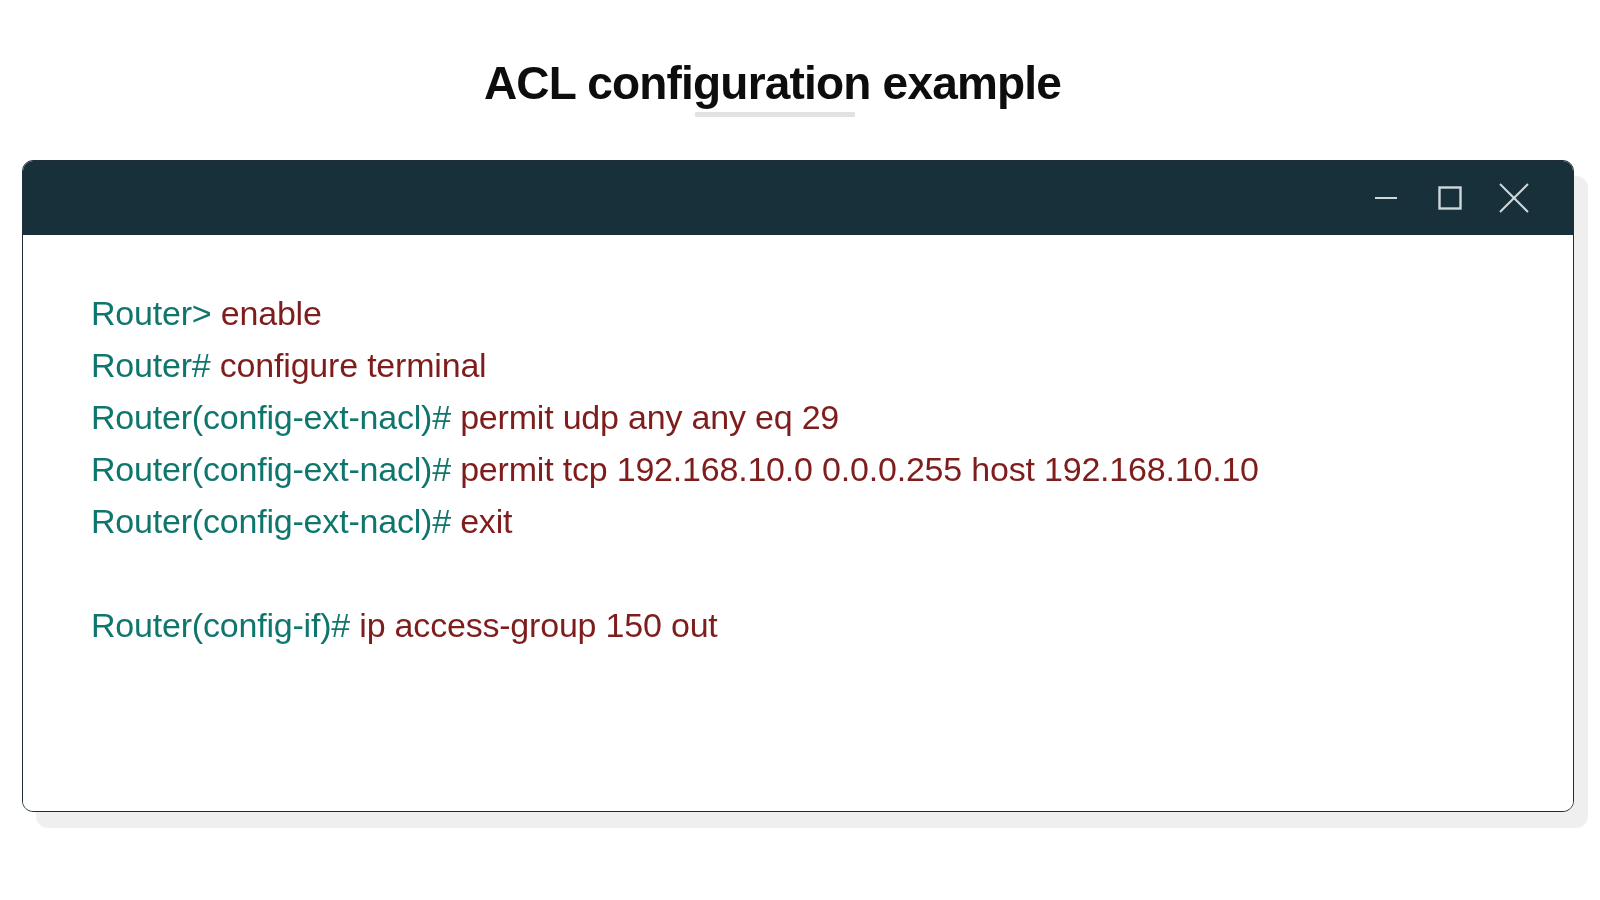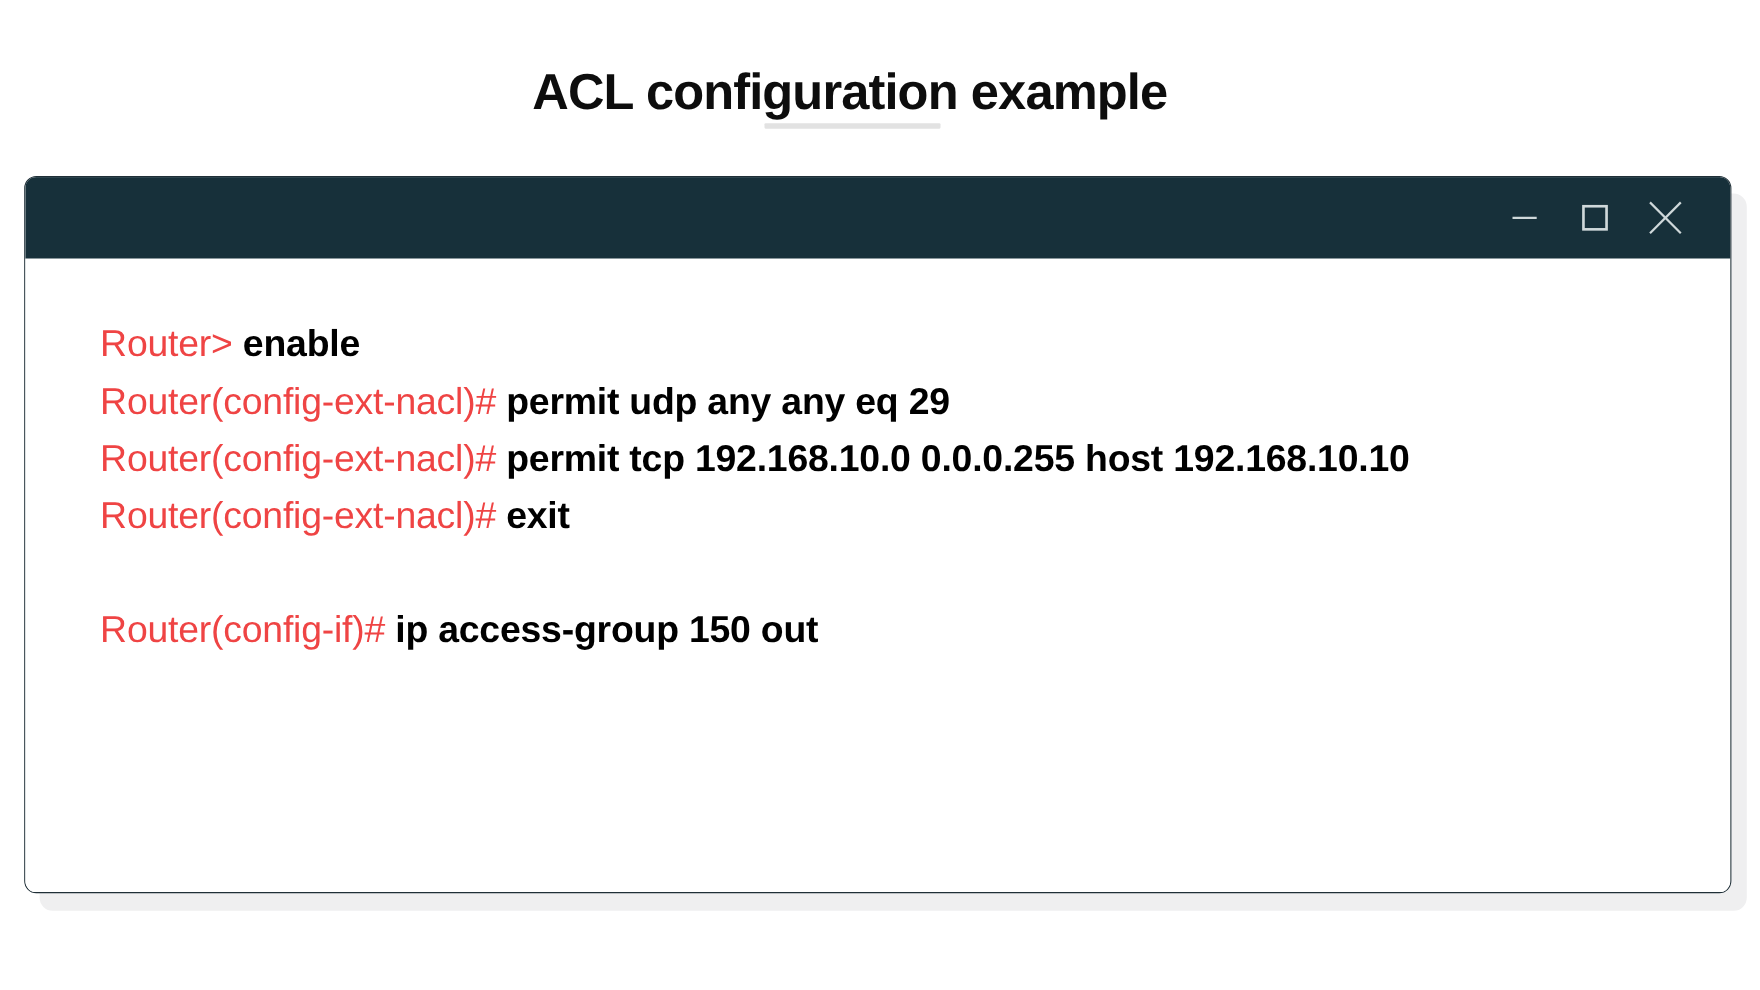--- a/index.html
+++ b/index.html
@@ -103,22 +103,22 @@
   .term-line {
     font-family: "Liberation Sans", sans-serif;
     font-size: 34px;
     line-height: 52px;
     white-space: pre;
     color: #0d0d0d;
     letter-spacing: -0.2px;
     height: 52px;
   }
 
-  .term-line .prompt { color: #ef4444; }
-  .term-line .cmd { color: #000000; font-weight: bold; }
+  .term-line .prompt { color: #0f766e; }
+  .term-line .cmd { color: #7f1d1d; }
   .term-line.blank { height: 52px; }
 </style>
 </head>
 <body>
 
 <div class="page">
 
   <h1 class="page-title">ACL configuration example</h1>
 
   <div class="title-divider"></div>
@@ -146,20 +146,21 @@
           <line x1="3" y1="3" x2="31" y2="31" stroke="#cfd8da" stroke-width="2"></line>
           <line x1="31" y1="3" x2="3" y2="31" stroke="#cfd8da" stroke-width="2"></line>
         </svg>
       </div>
 
     </div>
 
     <div class="terminal-body">
 
     <div class="term-line"><span class="prompt">Router&gt; </span><span class="cmd">enable</span></div>
+        <div class="term-line"><span class="prompt">Router# </span><span class="cmd">configure terminal</span></div>
         <div class="term-line"><span class="prompt">Router(config-ext-nacl)# </span><span class="cmd">permit udp any any eq 29</span></div>
         <div class="term-line"><span class="prompt">Router(config-ext-nacl)# </span><span class="cmd">permit tcp 192.168.10.0 0.0.0.255 host 192.168.10.10</span></div>
         <div class="term-line"><span class="prompt">Router(config-ext-nacl)# </span><span class="cmd">exit</span></div>
         <div class="term-line blank">&nbsp;</div>
         <div class="term-line"><span class="prompt">Router(config-if)# </span><span class="cmd">ip access-group 150 out</span></div>
       </div>
 
   </div>
 
 </div>

